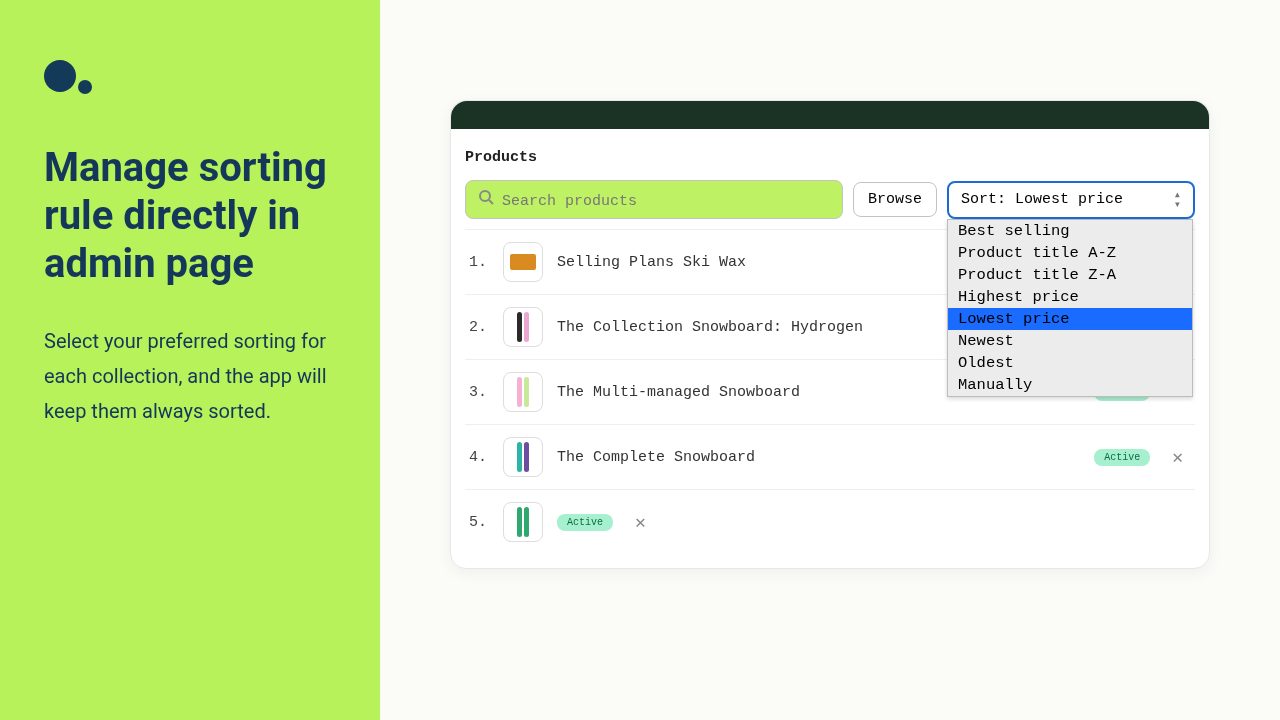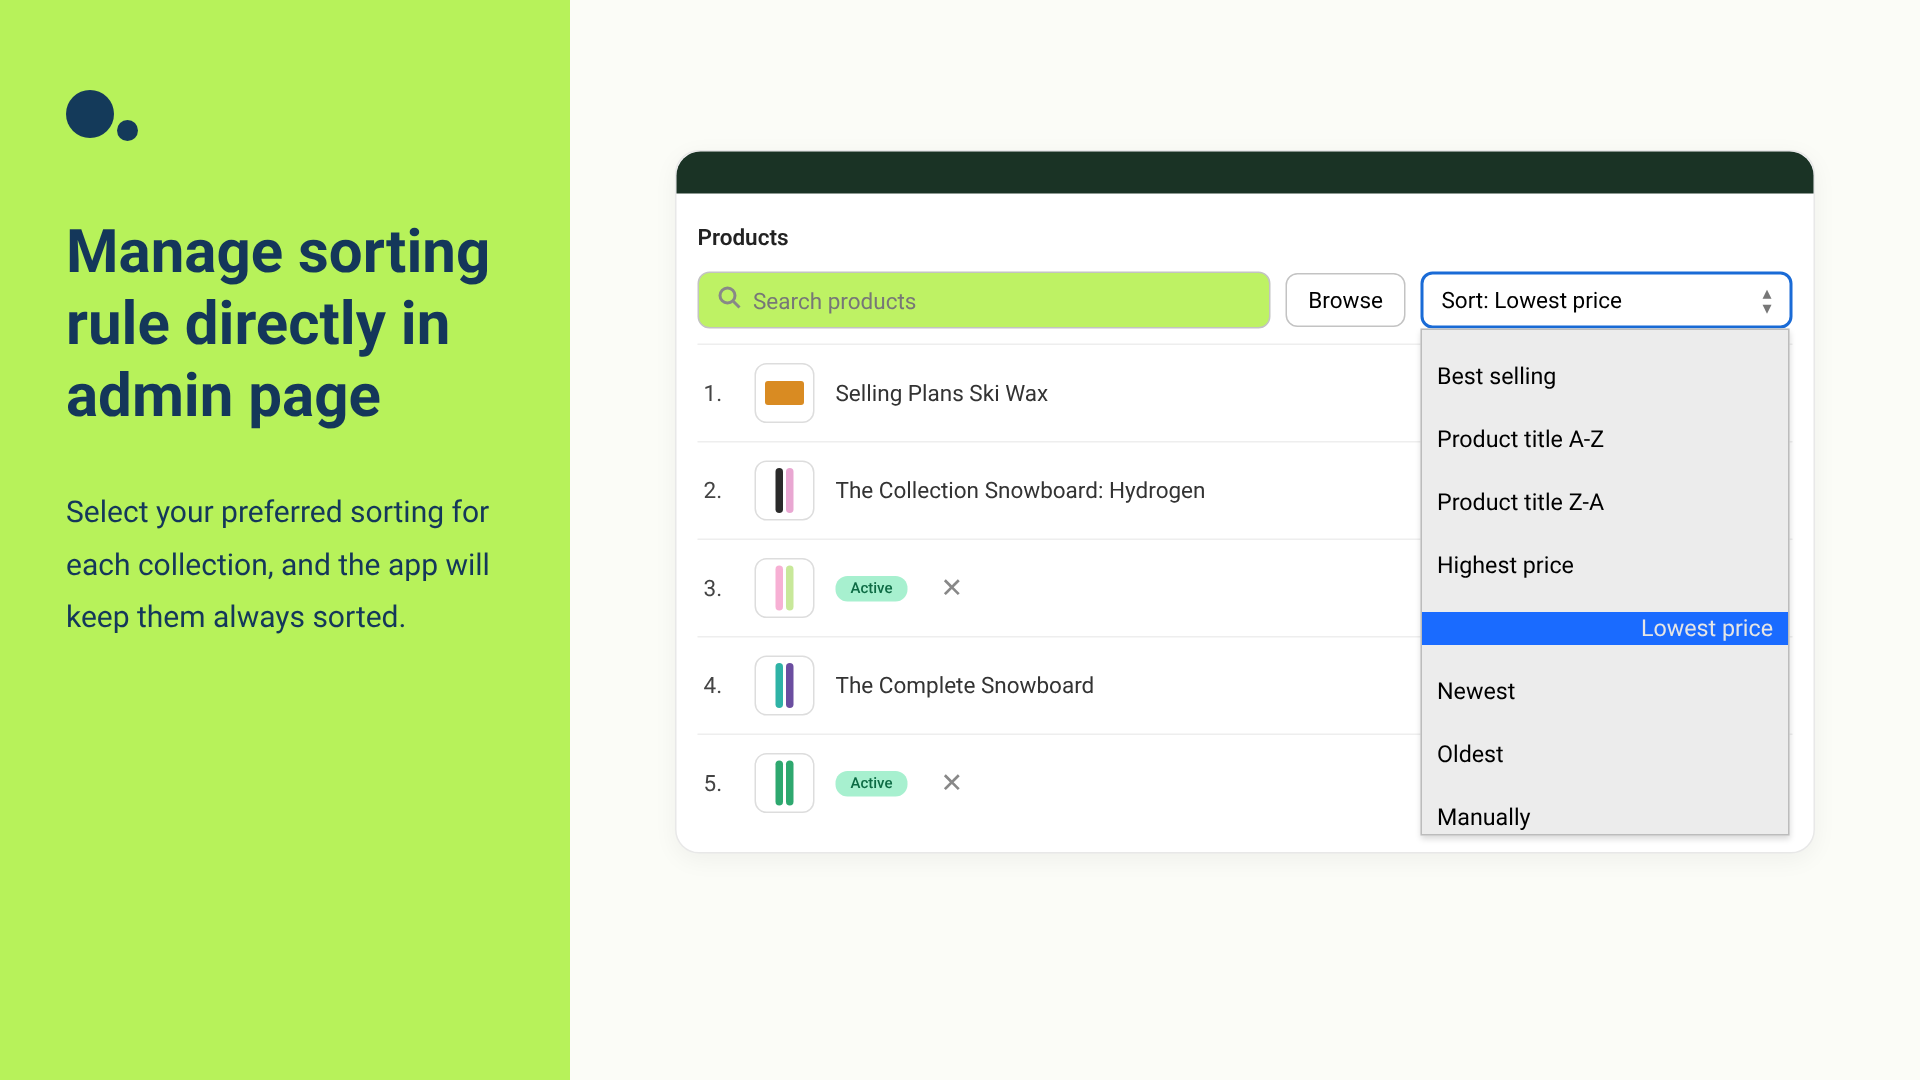--- a/index.html
+++ b/index.html
@@ -39,21 +39,21 @@
     overflow: visible;
     box-shadow: 0 4px 16px rgba(0,0,0,0.05);
     background: #fff;
     position: relative;
   }
   .admin-topbar {
     background: #1a3325;
     height: 28px;
     border-radius: 16px 16px 0 0;
   }
-  .admin-body { padding: 20px 14px 14px; }
+  .admin-body { padding: 20px 14px 14px; font-family: Liberation Mono, monospace; }
   .panel-title { font-weight: 600; font-size: 15px; color: #222; margin-bottom: 14px; }
   
   .controls-row { display: flex; gap: 10px; align-items: center; margin-bottom: 10px; }
   .search-box {
     flex: 1;
     display: flex;
     align-items: flex-end;
     border: 1px solid #c3c3c3;
     border-radius: 8px;
     padding: 8px 12px;
@@ -89,22 +89,22 @@
     position: absolute;
     top: 36px;
     left: -2px;
     width: 246px;
     background: #ececec;
     border: 1px solid #bcbcbc;
     box-shadow: 0 2px 4px rgba(0,0,0,0.15);
     z-index: 10;
     font-size: 15.5px;
   }
-  .dropdown .opt { padding: 2px 10px; cursor: pointer; margin-top: 20px; }
-  .dropdown .opt.sel { background: #1a6bff; color: #e5e5e5; text-align: right; }
+  .dropdown .opt { padding: 2px 10px; cursor: pointer; }
+  .dropdown .opt.sel { background: #1a6bff; color: #000000; }
 
   .product-list { }
   .product-row {
     display: flex;
     align-items: center;
     gap: 14px;
     padding: 12px 4px;
     border-top: 1px solid #eee;
     font-size: 15px;
   }
@@ -208,20 +208,21 @@
         </div>
 
         <div class="product-row">
           <span class="idx">3.</span>
           <span class="thumb">
               <span class="t-boards">
                 <span class="t2a"></span>
                 <span class="t2b"></span>
               </span>
             </span>
+          <span class="name">The Multi-managed Snowboard</span>
           <span class="badge">Active</span>
           <span class="remove-x">✕</span>
         </div>
 
         <div class="product-row">
           <span class="idx">4.</span>
           <span class="thumb">
               <span class="t-boards">
                 <span class="t3a"></span>
                 <span class="t3b"></span>

